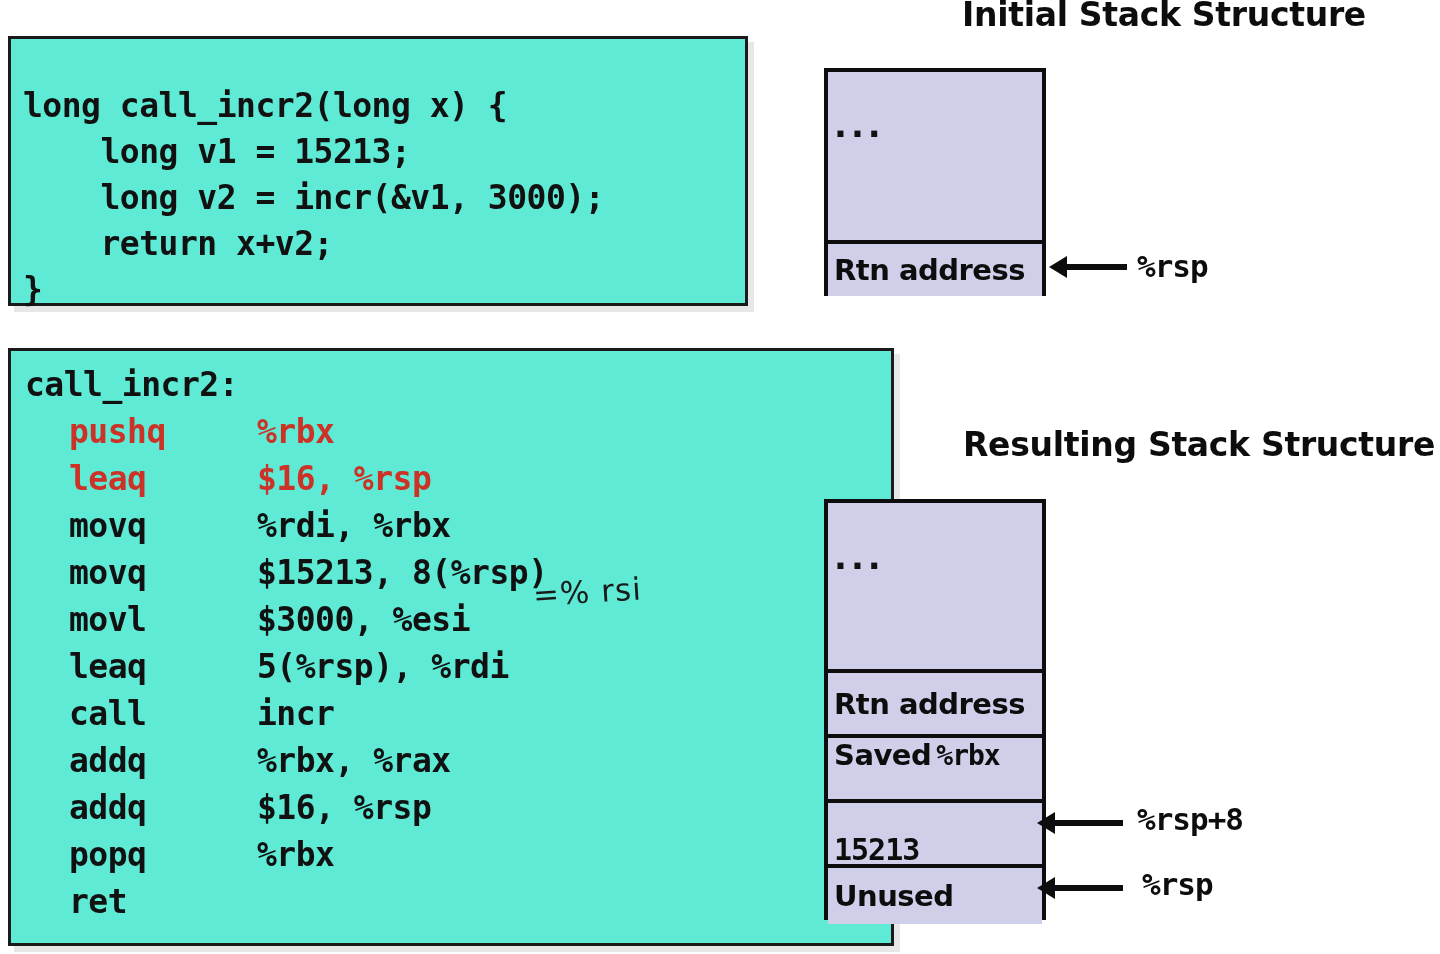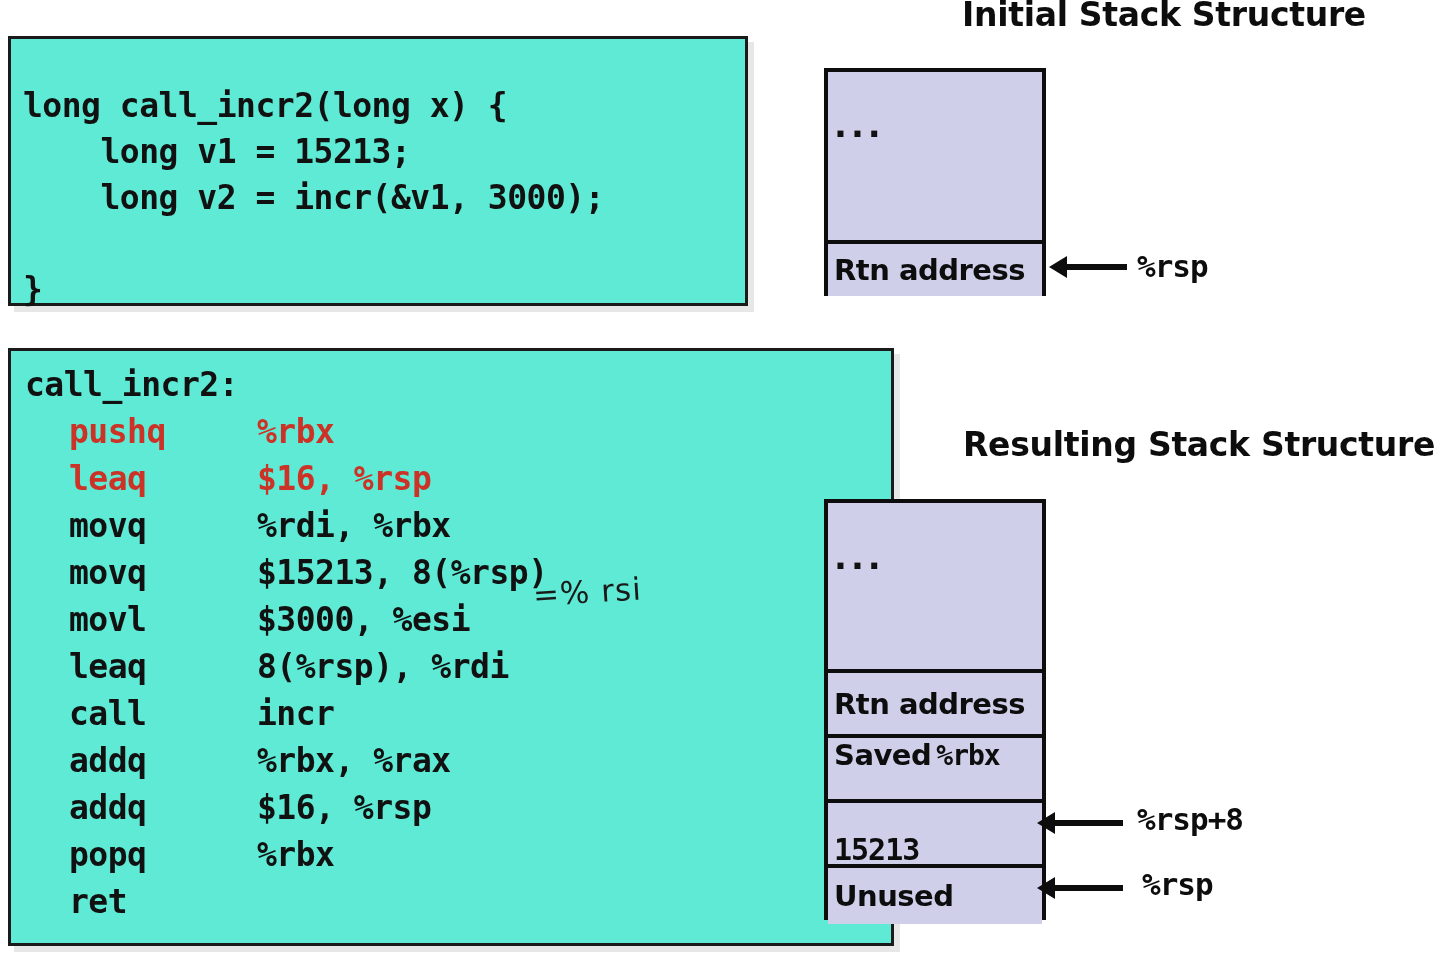--- a/index.html
+++ b/index.html
@@ -227,20 +227,21 @@
   #arrow-result-rsp { left: 1053px; top: 885px; width: 70px; }
   #label-result-rsp { left: 1142px; top: 866px; }
 </style>
 </head>
 <body>
 
 <div class="code-panel" id="c-source-panel">
   <div class="code-text c-line-0">long call_incr2(long x) {</div>
   <div class="code-text c-line-1">    long v1 = 15213;</div>
   <div class="code-text c-line-2">    long v2 = incr(&amp;v1, 3000);</div>
+  <div class="code-text c-line-3">    return x+v2;</div>
   <div class="code-text c-line-4">}</div>
 </div>
 
 <div class="code-panel" id="asm-panel">
 
   <div class="asm-row" style="top:14px;">
     <span class="asm-label">call_incr2:</span>
   </div>
 
   <div class="asm-row asm-red" style="top:61px;">
@@ -263,21 +264,21 @@
     <span class="asm-operands">$15213, 8(%rsp)</span>
   </div>
 
   <div class="asm-row" style="top:249px;">
     <span class="asm-mnemonic">movl</span>
     <span class="asm-operands">$3000, %esi</span>
   </div>
 
   <div class="asm-row" style="top:296px;">
     <span class="asm-mnemonic">leaq</span>
-    <span class="asm-operands">8(%rsp), %rdi</span>
+    <span class="asm-operands">5(%rsp), %rdi</span>
   </div>
 
   <div class="asm-row" style="top:343px;">
     <span class="asm-mnemonic">call</span>
     <span class="asm-operands">incr</span>
   </div>
 
   <div class="asm-row" style="top:390px;">
     <span class="asm-mnemonic">addq</span>
     <span class="asm-operands">%rbx, %rax</span>

